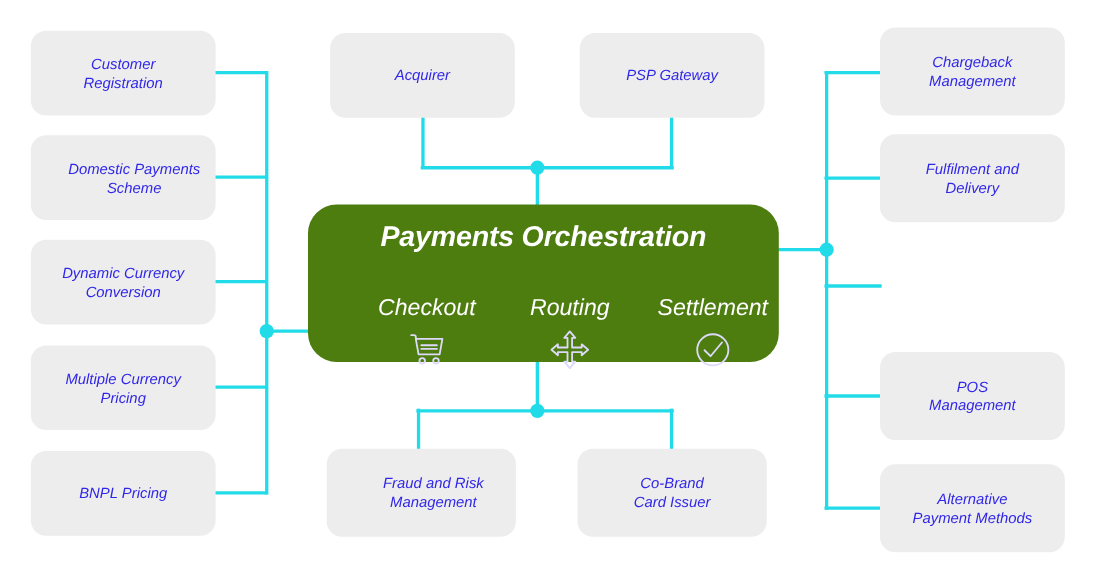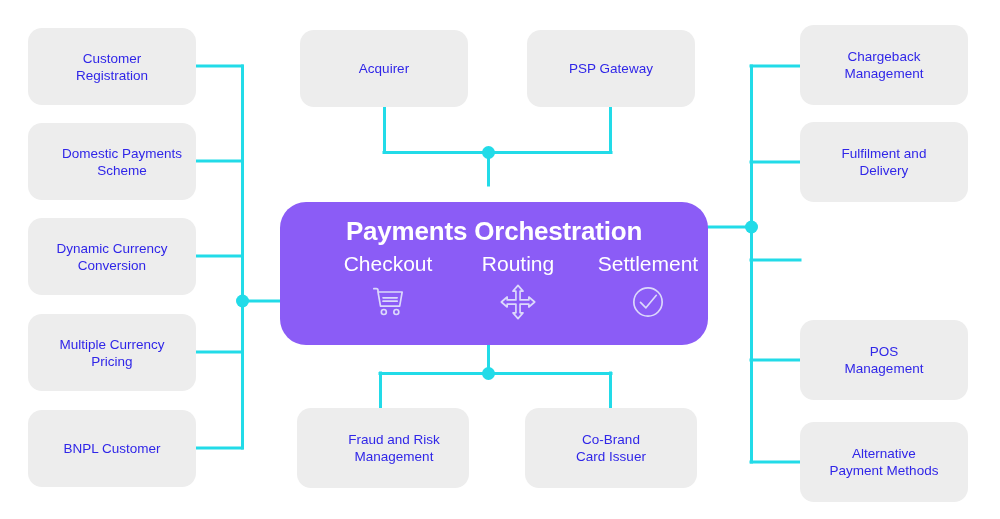--- a/index.html
+++ b/index.html
@@ -10,20 +10,21 @@
   }
   body {
     font-family: "Liberation Sans", sans-serif;
   }
   #stage {
     position: relative;
     width: 1000px;
     height: 519px;
     background: #ffffff;
     overflow: hidden;
+    font-style: italic;
   }
 
   
   #wires {
     position: absolute;
     left: 0; top: 0;
     width: 1000px; height: 519px;
     pointer-events: none;
   }
 
@@ -42,30 +43,31 @@
     font-family: "Liberation Sans", sans-serif;
     box-sizing: border-box;
     padding: 4px 10px;
   }
   .node span { display: block; }
 
   
   #hub {
     position: absolute;
     left: 280px;
-    top: 202px;
+    top: 186px;
     width: 428px;
     height: 143px;
-    background: #8b5cf6;
+    background: #4d7c0f;
     border-radius: 26px;
     box-sizing: border-box;
     display: flex;
     flex-direction: column;
     align-items: center;
     color: #ffffff;
+    gap: 32px;
   }
   #hub-title {
     font-size: 26px;
     font-weight: bold;
     letter-spacing: -0.2px;
     margin-top: 14px;
     white-space: nowrap;
   }
   #hub-pillars {
     display: flex;
@@ -165,21 +167,21 @@
 
   <div class="node" style="left:28px; top:314px; width:168px; height:77px;align-items:center;">
     <div>
       <span>Multiple Currency</span>
       <span>Pricing</span>
     </div>
   </div>
 
   <div class="node" style="left:28px; top:410px; width:168px; height:77px;">
     <div>
-      <span>BNPL Customer</span>
+      <span>BNPL Pricing</span>
     </div>
   </div>
 
   <div class="node" style="left:300px; top:30px; width:168px; height:77px;">
     <div>
       <span>Acquirer</span>
     </div>
   </div>
 
   <div class="node" style="left:527px; top:30px; width:168px; height:77px;">

